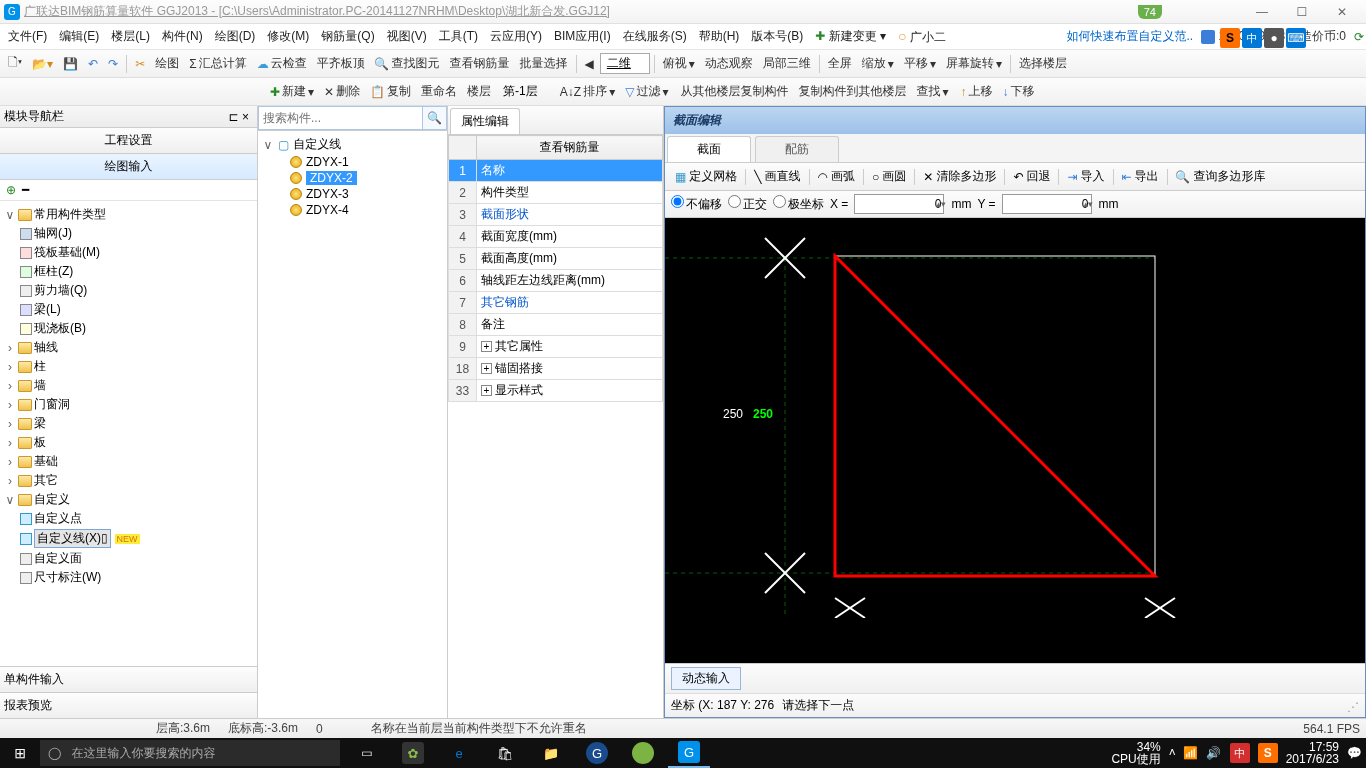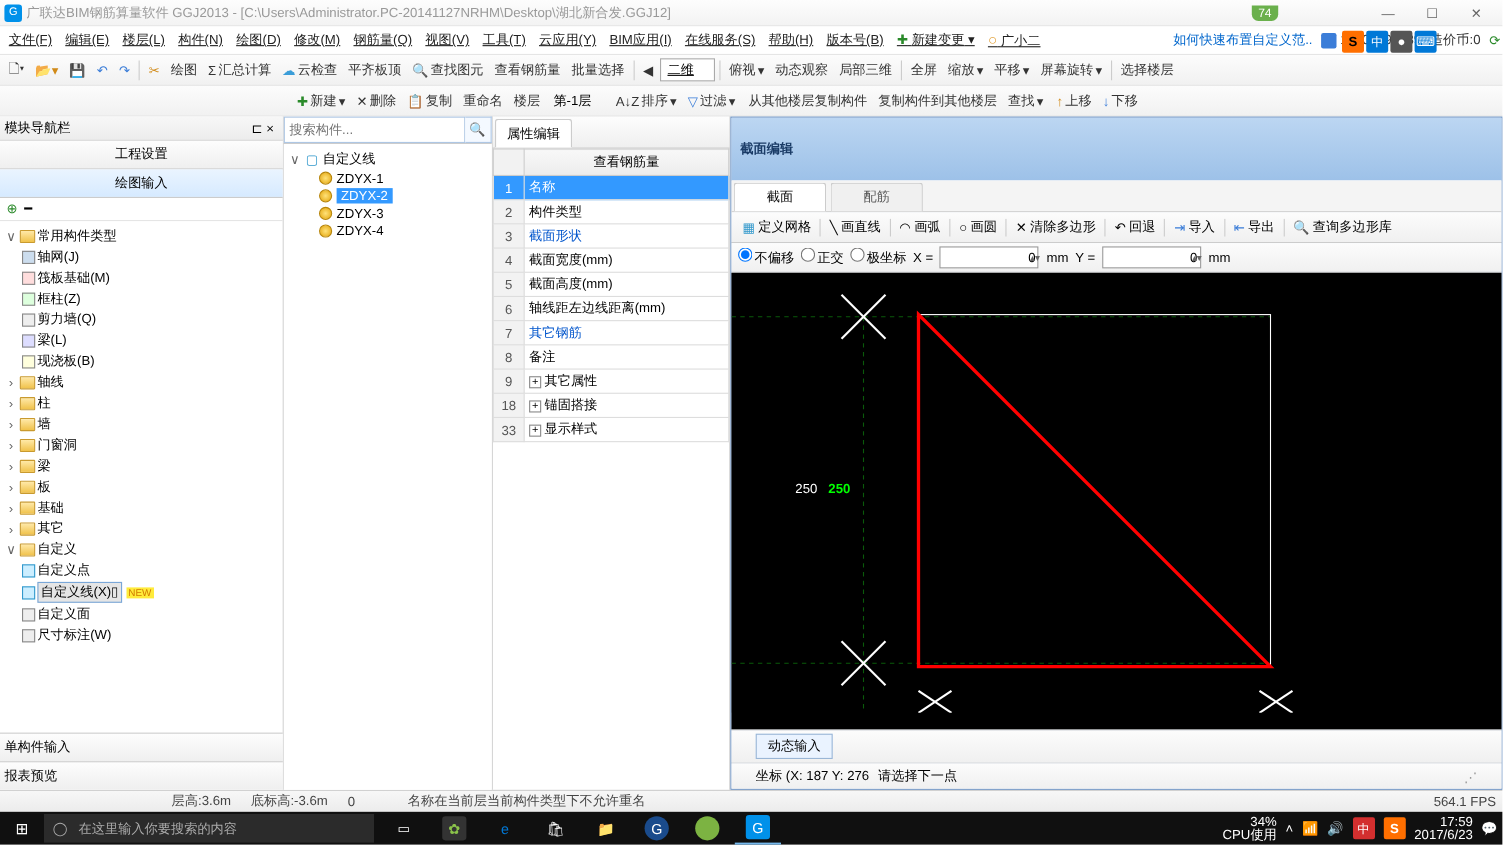--- a/index.html
+++ b/index.html
@@ -1,26 +1,26 @@
 <!DOCTYPE html>
 <html><head>
 <meta charset="utf-8">
 <style>
 * { margin: 0; padding: 0; box-sizing: border-box; font-family: "Microsoft YaHei", SimSun, sans-serif; font-size: 12px; }
 body { background: #fff; width: 1366px; height: 768px; overflow: hidden; position: relative; }
 
 .titlebar { height: 24px; background: linear-gradient(#fdfdfd,#f3f3f3); display: flex; align-items: center; padding: 0 4px; color: #888; border-bottom: 1px solid #e0e0e0; }
 .titlebar .app-icon { width: 16px; height: 16px; background: #0091ea; border-radius: 3px; margin-right: 4px; display:flex;align-items:center;justify-content:center;color:#fff;font-size:10px; }
-.titlebar .title { flex: 0 0 auto; color:#999; }
+.titlebar .title { flex: 0 0 auto; color:#999;text-decoration:underline; }
 .titlebar .spacer { flex: 1; }
 .titlebar .badge { background:#6ab04c; color:#fff; padding:1px 6px; border-radius:0 0 6px 6px; font-size:11px; margin-right:80px; }
 .titlebar .win-btn { width: 40px; text-align: center; color: #666; cursor:pointer; }
 
 .menubar { height: 26px; background: #fff; display: flex; align-items: center; padding: 0 2px; border-bottom: 1px solid #e5e5e5; }
-.menubar .menu-item { padding: 2px 6px; cursor: pointer; color:#222; white-space:nowrap;text-decoration:underline; }
+.menubar .menu-item { padding: 2px 6px; cursor: pointer; color:#222; white-space:nowrap; }
 .menubar .menu-right { margin-left: auto; display:flex; align-items:center; gap:8px; }
 .menubar .link-blue { color:#0066cc; }
 .menubar .user-info { color:#333; }
 
 .toolbar { height: 28px; background: linear-gradient(#fcfcfc,#f1f1f1); border-bottom: 1px solid #ddd; display:flex; align-items:center; padding:0 4px; gap:2px; }
 .toolbar .tb-item { padding: 2px 4px; cursor:pointer; display:flex; align-items:center; gap:2px; color:#333; white-space:nowrap; }
 .toolbar .sep { width:1px; height:18px; background:#ccc; margin:0 2px; }
 .toolbar .dropdown-2d { border:1px solid #aaa; padding:1px 18px 1px 6px; background:#fff; position:relative;text-decoration:underline; }
 
 .subtoolbar { height: 28px; background: linear-gradient(#fcfcfc,#f1f1f1); border-bottom: 1px solid #ddd; display:flex; align-items:center; padding:0 4px; gap:2px; }
@@ -59,33 +59,33 @@
 .panel-tab { padding:4px 10px; border:1px solid #ccc; border-bottom:none; background:#fff; margin:2px 0 0 2px; border-radius:3px 3px 0 0; }
 .prop-grid { width:100%; border-collapse:collapse; }
 .prop-grid th { background:linear-gradient(#f8f8f8,#ececec); border:1px solid #ccc; padding:3px; font-weight:normal; }
 .prop-grid td { border:1px solid #ddd; padding:2px 4px; }
 .prop-grid .rownum { background:#f2f2f2; text-align:center; width:28px; color:#555; }
 .prop-grid .sel-row td { background:#3399ff; color:#fff; }
 .prop-blue { color:#0055cc; }
 .exp-btn { display:inline-block; width:11px; height:11px; border:1px solid #888; text-align:center; line-height:9px; font-size:10px; margin-right:3px; cursor:pointer; }
 
 .editor-panel { flex:1; display:flex; flex-direction:column; border:1px solid #6a8fbf; background:#eef5ff; }
-.editor-title { background:linear-gradient(#bcd6f2,#9dc1e8); padding:20px 8px; color:#1a3b66; font-weight:bold; }
+.editor-title { background:linear-gradient(#bcd6f2,#9dc1e8); padding:5px 8px; color:#1a3b66; font-weight:bold;font-style:italic; }
 .editor-tabs { display:flex; background:#f4f4f4; border-bottom:1px solid #ccc; }
 .editor-tab { padding:4px 29px; border:1px solid #ccc; border-bottom:none; background:#fff; margin:2px 2px 0 2px; border-radius:3px 3px 0 0; cursor:pointer; }
 .editor-tab.inactive { background:#f0f0f0; color:#555; }
 .editor-toolbar { display:flex; align-items:center; gap:4px; padding:3px 6px; background:linear-gradient(#fcfcfc,#f0f0f0); border-bottom:1px solid #ccc; flex-wrap:nowrap; }
 .editor-toolbar .etb { padding:2px 4px; cursor:pointer; white-space:nowrap; display:flex; align-items:center; gap:3px; }
 .editor-toolbar .sep { width:1px; height:16px; background:#ccc; }
 .coord-bar { display:flex; align-items:center; gap:6px; padding:3px 6px; background:linear-gradient(#fcfcfc,#f0f0f0); border-bottom:1px solid #ccc; }
 .coord-bar input[type=text] { width:90px; border:1px solid #999; padding:2px; text-align:right; }
 .coord-bar input[type=radio] { margin-right:2px; }
 .canvas-area { flex:1; background:#000; position:relative; overflow:hidden; }
 .canvas-area svg { position:absolute; top:0; left:0; }
-.editor-footer { display:flex; align-items:flex-end; padding:3px 22px; background:linear-gradient(#fcfcfc,#f0f0f0); border-top:1px solid #ccc; gap:8px; }
+.editor-footer { display:flex; align-items:flex-end; padding:3px 6px; background:linear-gradient(#fcfcfc,#f0f0f0); border-top:1px solid #ccc; gap:8px; }
 .dyn-btn { border:1px solid #9ab6d6; background:#eaf3ff; padding:2px 10px; cursor:pointer; }
 .resize-grip { margin-left:auto; color:#999; }
 
 .statusbar { height:20px; background:linear-gradient(#f7f7f7,#ececec); border-top:1px solid #ccc; display:flex; align-items:center; font-size:11px; color:#444; padding:0 6px; gap:18px; }
 .statusbar .fps { margin-left:auto; }
 
 .taskbar { height:30px; background:#101010; display:flex; align-items:center; color:#fff; }
 .taskbar .start { width:40px; text-align:center; font-size:14px; }
 .taskbar .search-box { background:#2b2b2b; height:26px; flex:0 0 300px; display:flex; align-items:center; padding:0 8px; color:#aaa; gap:10px; }
 .taskbar .tb-icons { display:flex; gap:4px; margin-left:6px; }

